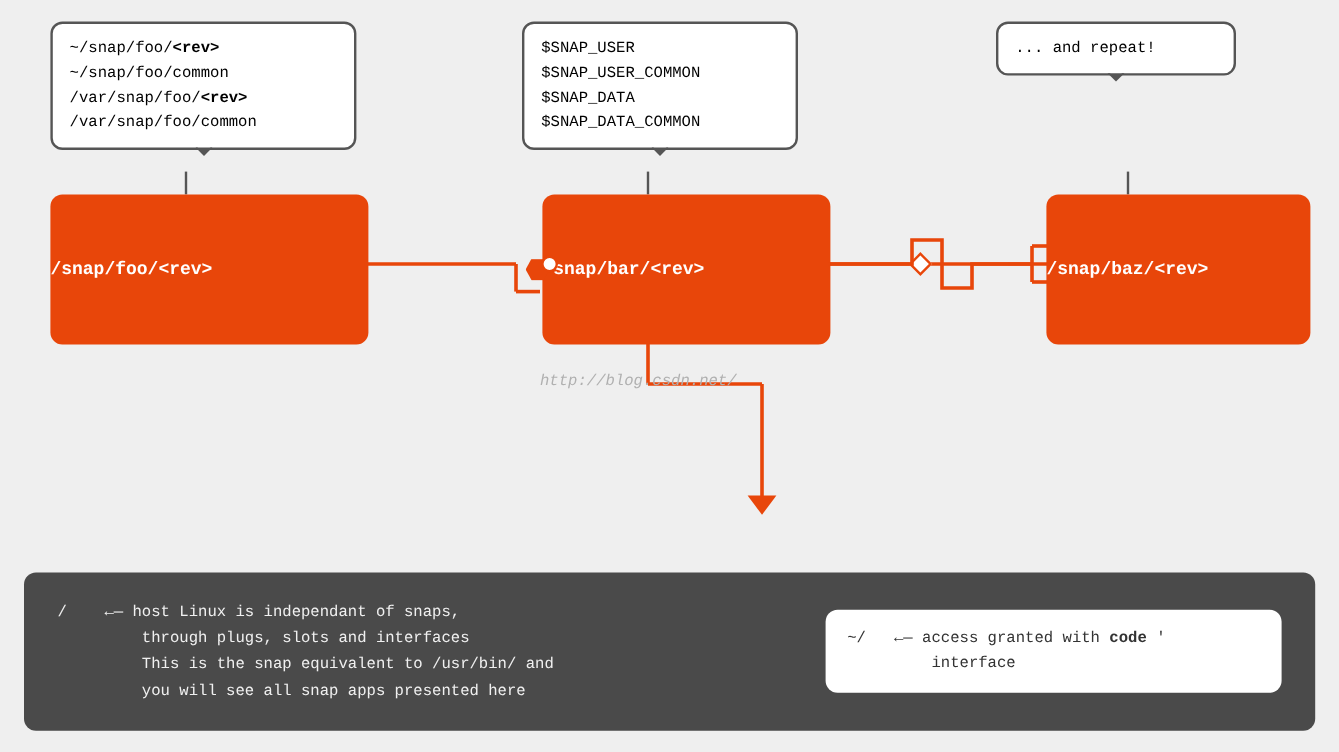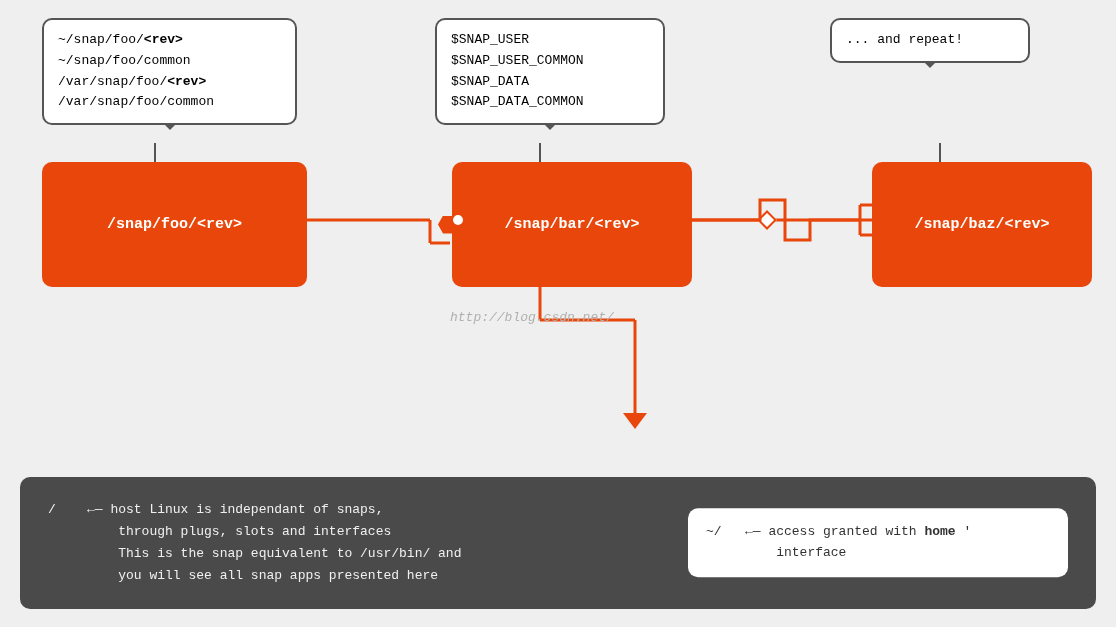--- a/index.html
+++ b/index.html
@@ -53,21 +53,21 @@
     
     .snap-box {
       position: absolute;
       background: #e8460a;
       border-radius: 10px;
       color: white;
       font-size: 15px;
       font-weight: bold;
       display: flex;
       align-items: center;
-      justify-content: center;
+      justify-content: flex-start;
     }
 
     
     .svg-overlay {
       position: absolute;
       top: 0;
       left: 0;
       width: 1116px;
       height: 627px;
       pointer-events: none;
@@ -237,18 +237,18 @@
 
   <div class="bottom-panel">
     <div>
       <div>/&nbsp;&nbsp;&nbsp; ←— host Linux is independant of snaps,</div>
       <div>&nbsp;&nbsp;&nbsp;&nbsp;&nbsp;&nbsp;&nbsp;&nbsp; through plugs, slots and interfaces</div>
       <div>&nbsp;&nbsp;&nbsp;&nbsp;&nbsp;&nbsp;&nbsp;&nbsp; This is the snap equivalent to /usr/bin/ and</div>
       <div>&nbsp;&nbsp;&nbsp;&nbsp;&nbsp;&nbsp;&nbsp;&nbsp; you will see all snap apps presented here</div>
     </div>
 
     <div class="access-box">
-      <div>~/&nbsp;&nbsp; ←— access granted with <code>home</code> '</div>
+      <div>~/&nbsp;&nbsp; ←— access granted with <code>code</code> '</div>
       <div>&nbsp;&nbsp;&nbsp;&nbsp;&nbsp;&nbsp;&nbsp;&nbsp; interface</div>
     </div>
   </div>
 
 </div>
 
 </body></html>

